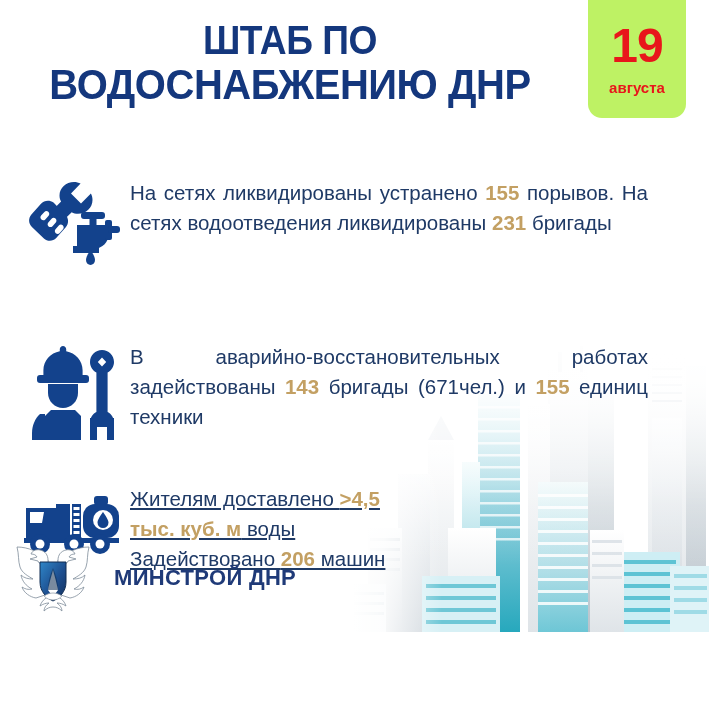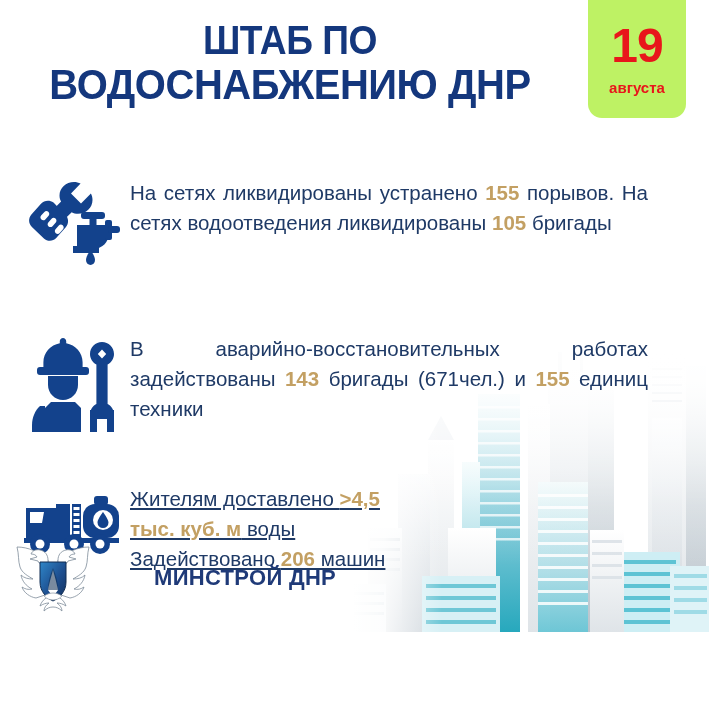--- a/index.html
+++ b/index.html
@@ -61,27 +61,27 @@
   .row .ico{width:116px;flex:0 0 116px;display:flex;justify-content:center;}
   .row .txt{
     color:#1f3a66;font-size:20.5px;line-height:30px;
     padding-top:2px;
   }
   .num{color:#c3a063;font-weight:bold;}
   .just{text-align:justify;text-align-last:left;}
 
   #row1{left:14px;top:176px;width:670px;}
   #row1 .txt{width:518px;}
-  #row2{left:14px;top:332px;width:670px;}
+  #row2{left:14px;top:340px;width:670px;}
   #row2 .txt{width:518px;}
   #row3{left:14px;top:482px;width:430px;}
   #row3 .txt{width:300px;text-decoration:underline;}
 
   
-  .footer{position:absolute;left:10px;bottom:14px;display:flex;align-items:center;gap:40px;}
+  .footer{position:absolute;left:10px;bottom:14px;display:flex;align-items:center;}
   .footer .emblem{width:86px;height:80px;flex:0 0 86px;}
   .footer .brand{
     color:#1f3a78;font-weight:bold;font-size:22px;
     letter-spacing:0.3px;margin-left:18px;
   }
 </style>
 </head>
 <body>
 
 <div id="root">
@@ -239,21 +239,21 @@
           <rect x="69.5" y="41" width="7" height="10"></rect>
           <path d="M57 49h32v8c0 9-7 16-16 16H57V49z"></path>
           <rect x="53" y="70" width="26" height="7"></rect>
           <rect x="85" y="44" width="7" height="20" rx="2"></rect>
           <rect x="88" y="50" width="12" height="7" rx="3"></rect>
           <path d="M66 84c0-4 4.5-10 4.5-10S75 80 75 84a4.5 5 0 0 1-9 0z"></path>
         </g>
       </svg>
     </div>
     <div class="txt just">
-      <span>На сетях ликвидированы устранено </span><span class="num">155</span><span> порывов. На сетях водоотведения ликвидированы </span><span class="num">105</span><span> бригады</span>
+      <span>На сетях ликвидированы устранено </span><span class="num">155</span><span> порывов. На сетях водоотведения ликвидированы </span><span class="num">231</span><span> бригады</span>
     </div>
   </div>
 
   <div class="row" id="row2">
     <div class="ico">
       <svg width="104" height="104" viewBox="0 0 104 104" xmlns="http://www.w3.org/2000/svg">
         <g fill="#13428c">
           <path d="M43 6c1.8 0 3.2 1.4 3.2 3.1v2.2c9.3 1.6 16.4 9.5 16.4 19v5.2H23.4v-5.2c0-9.5 7.1-17.4 16.4-19V9.1C39.8 7.4 41.2 6 43 6z"></path>
           <rect x="17" y="35" width="52" height="8" rx="3"></rect>
           <path d="M28 44h30v9c0 8.3-6.7 15-15 15s-15-6.7-15-15v-9z"></path>

